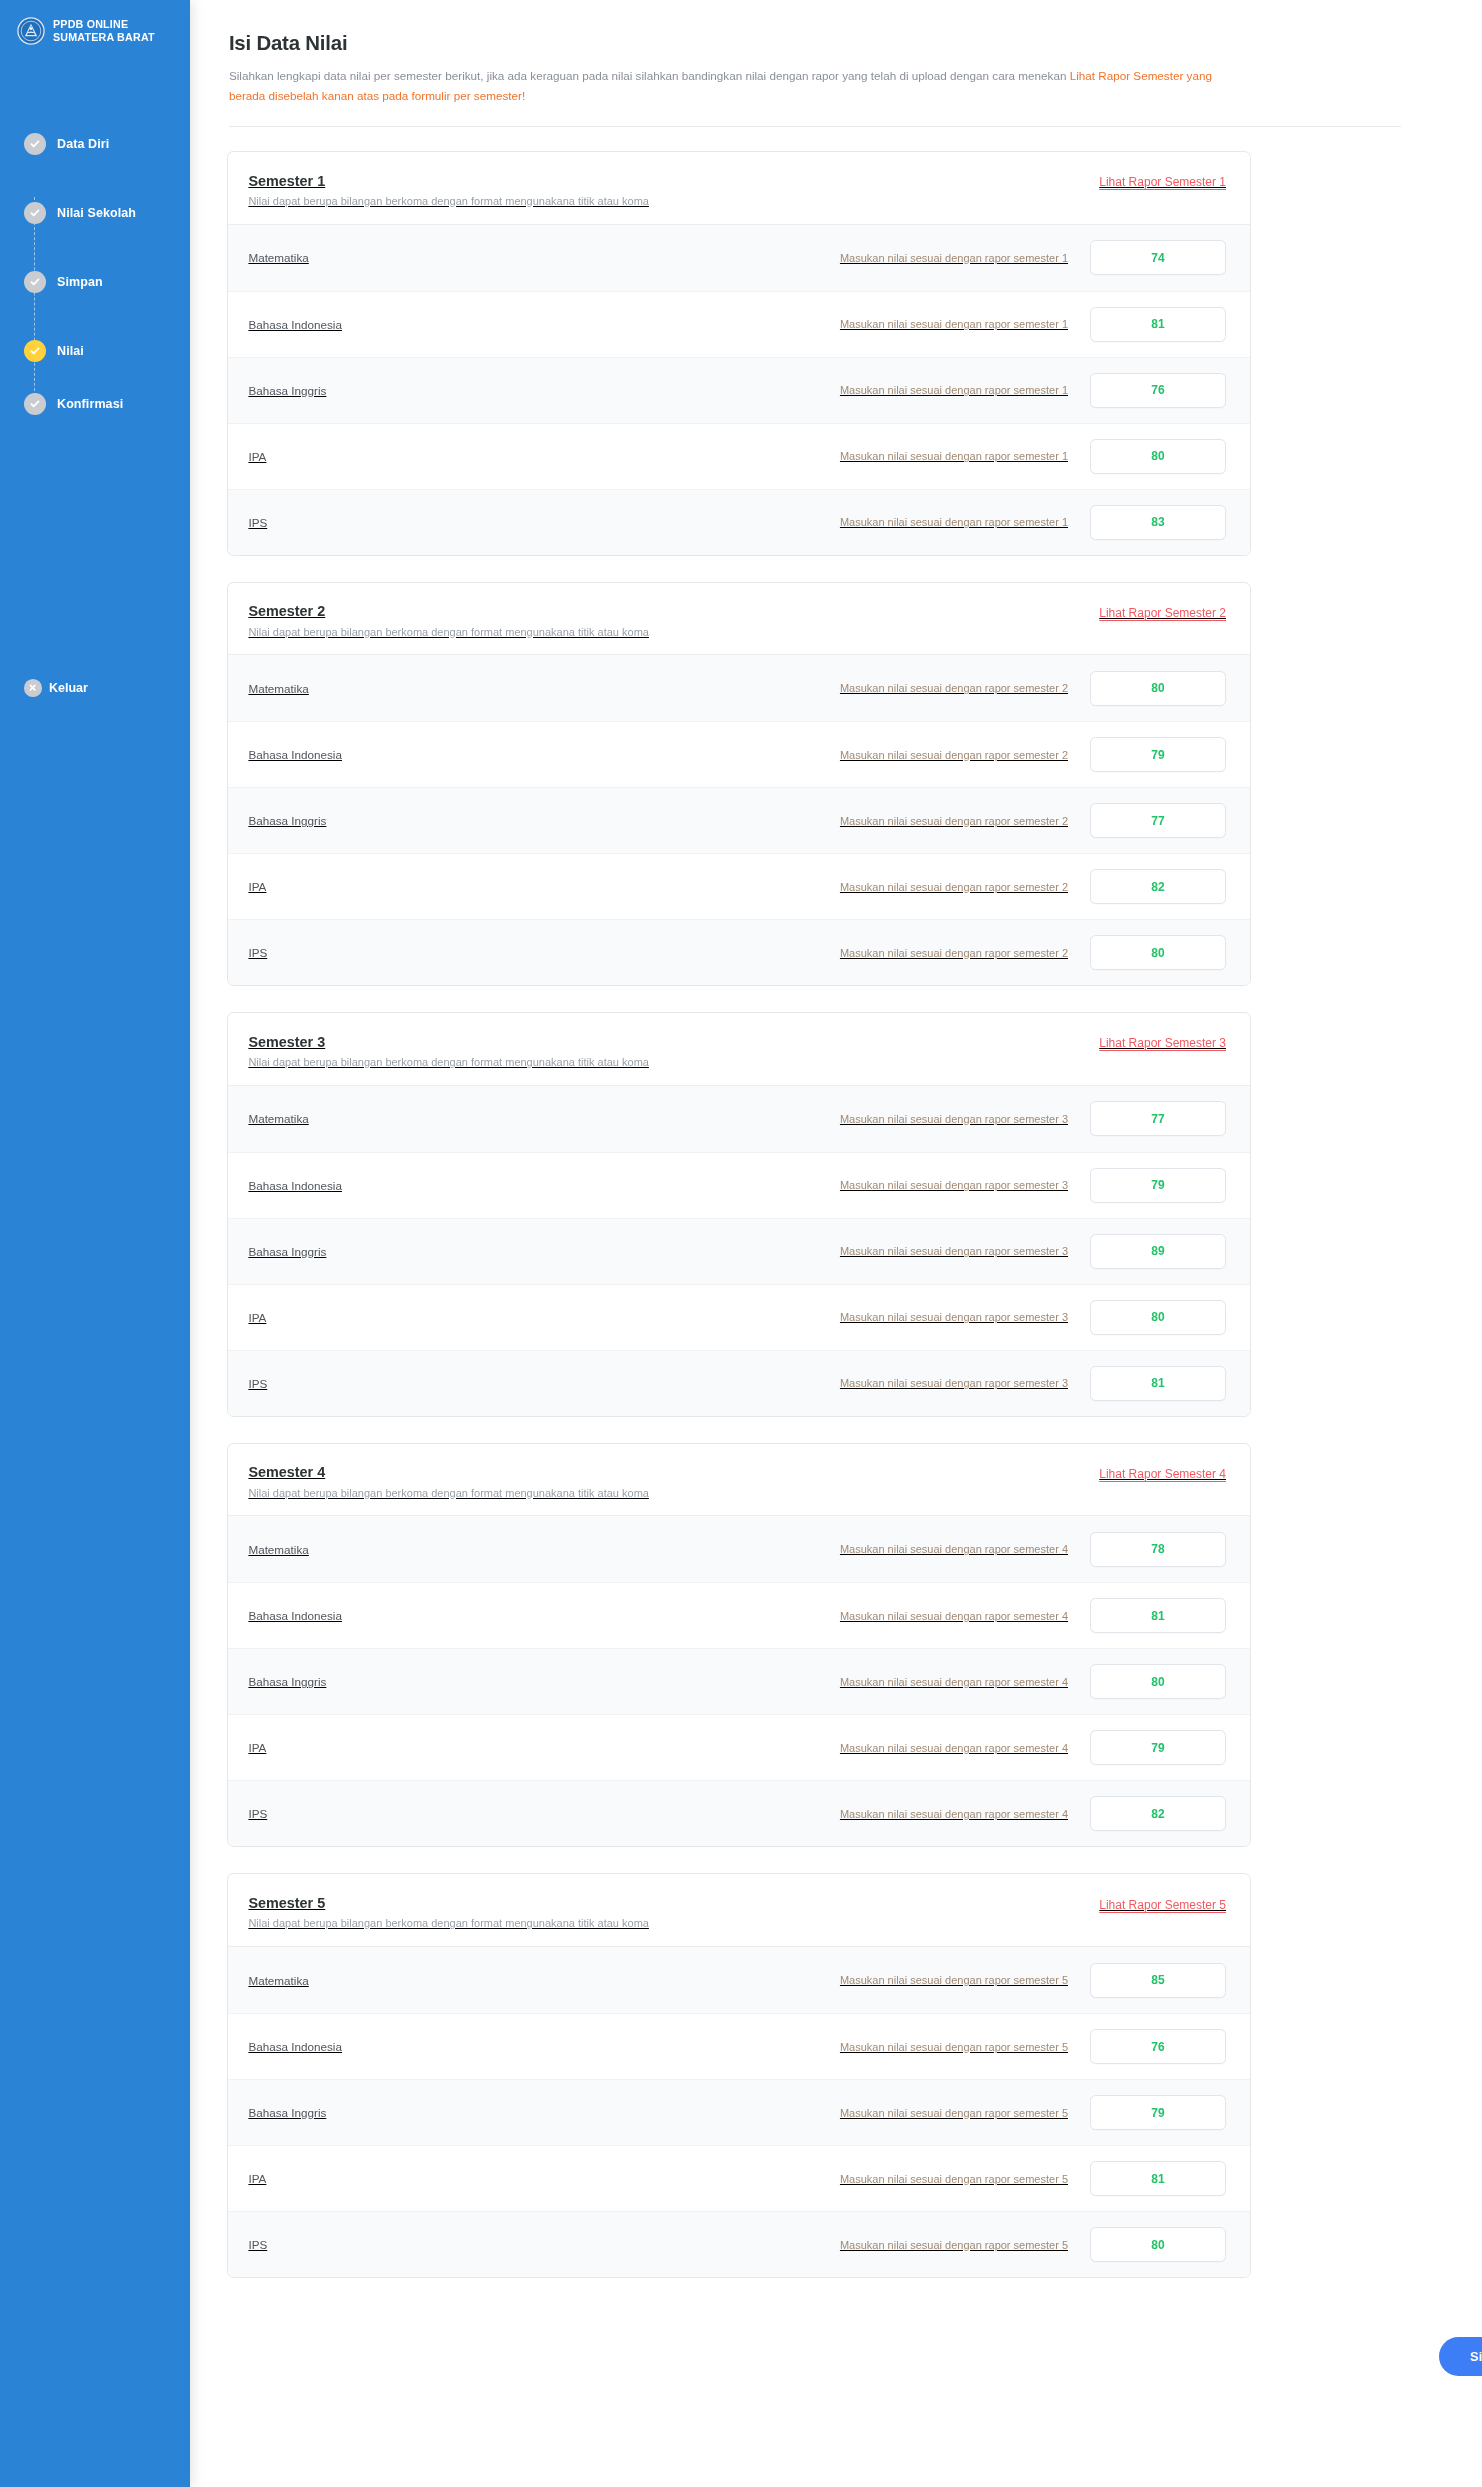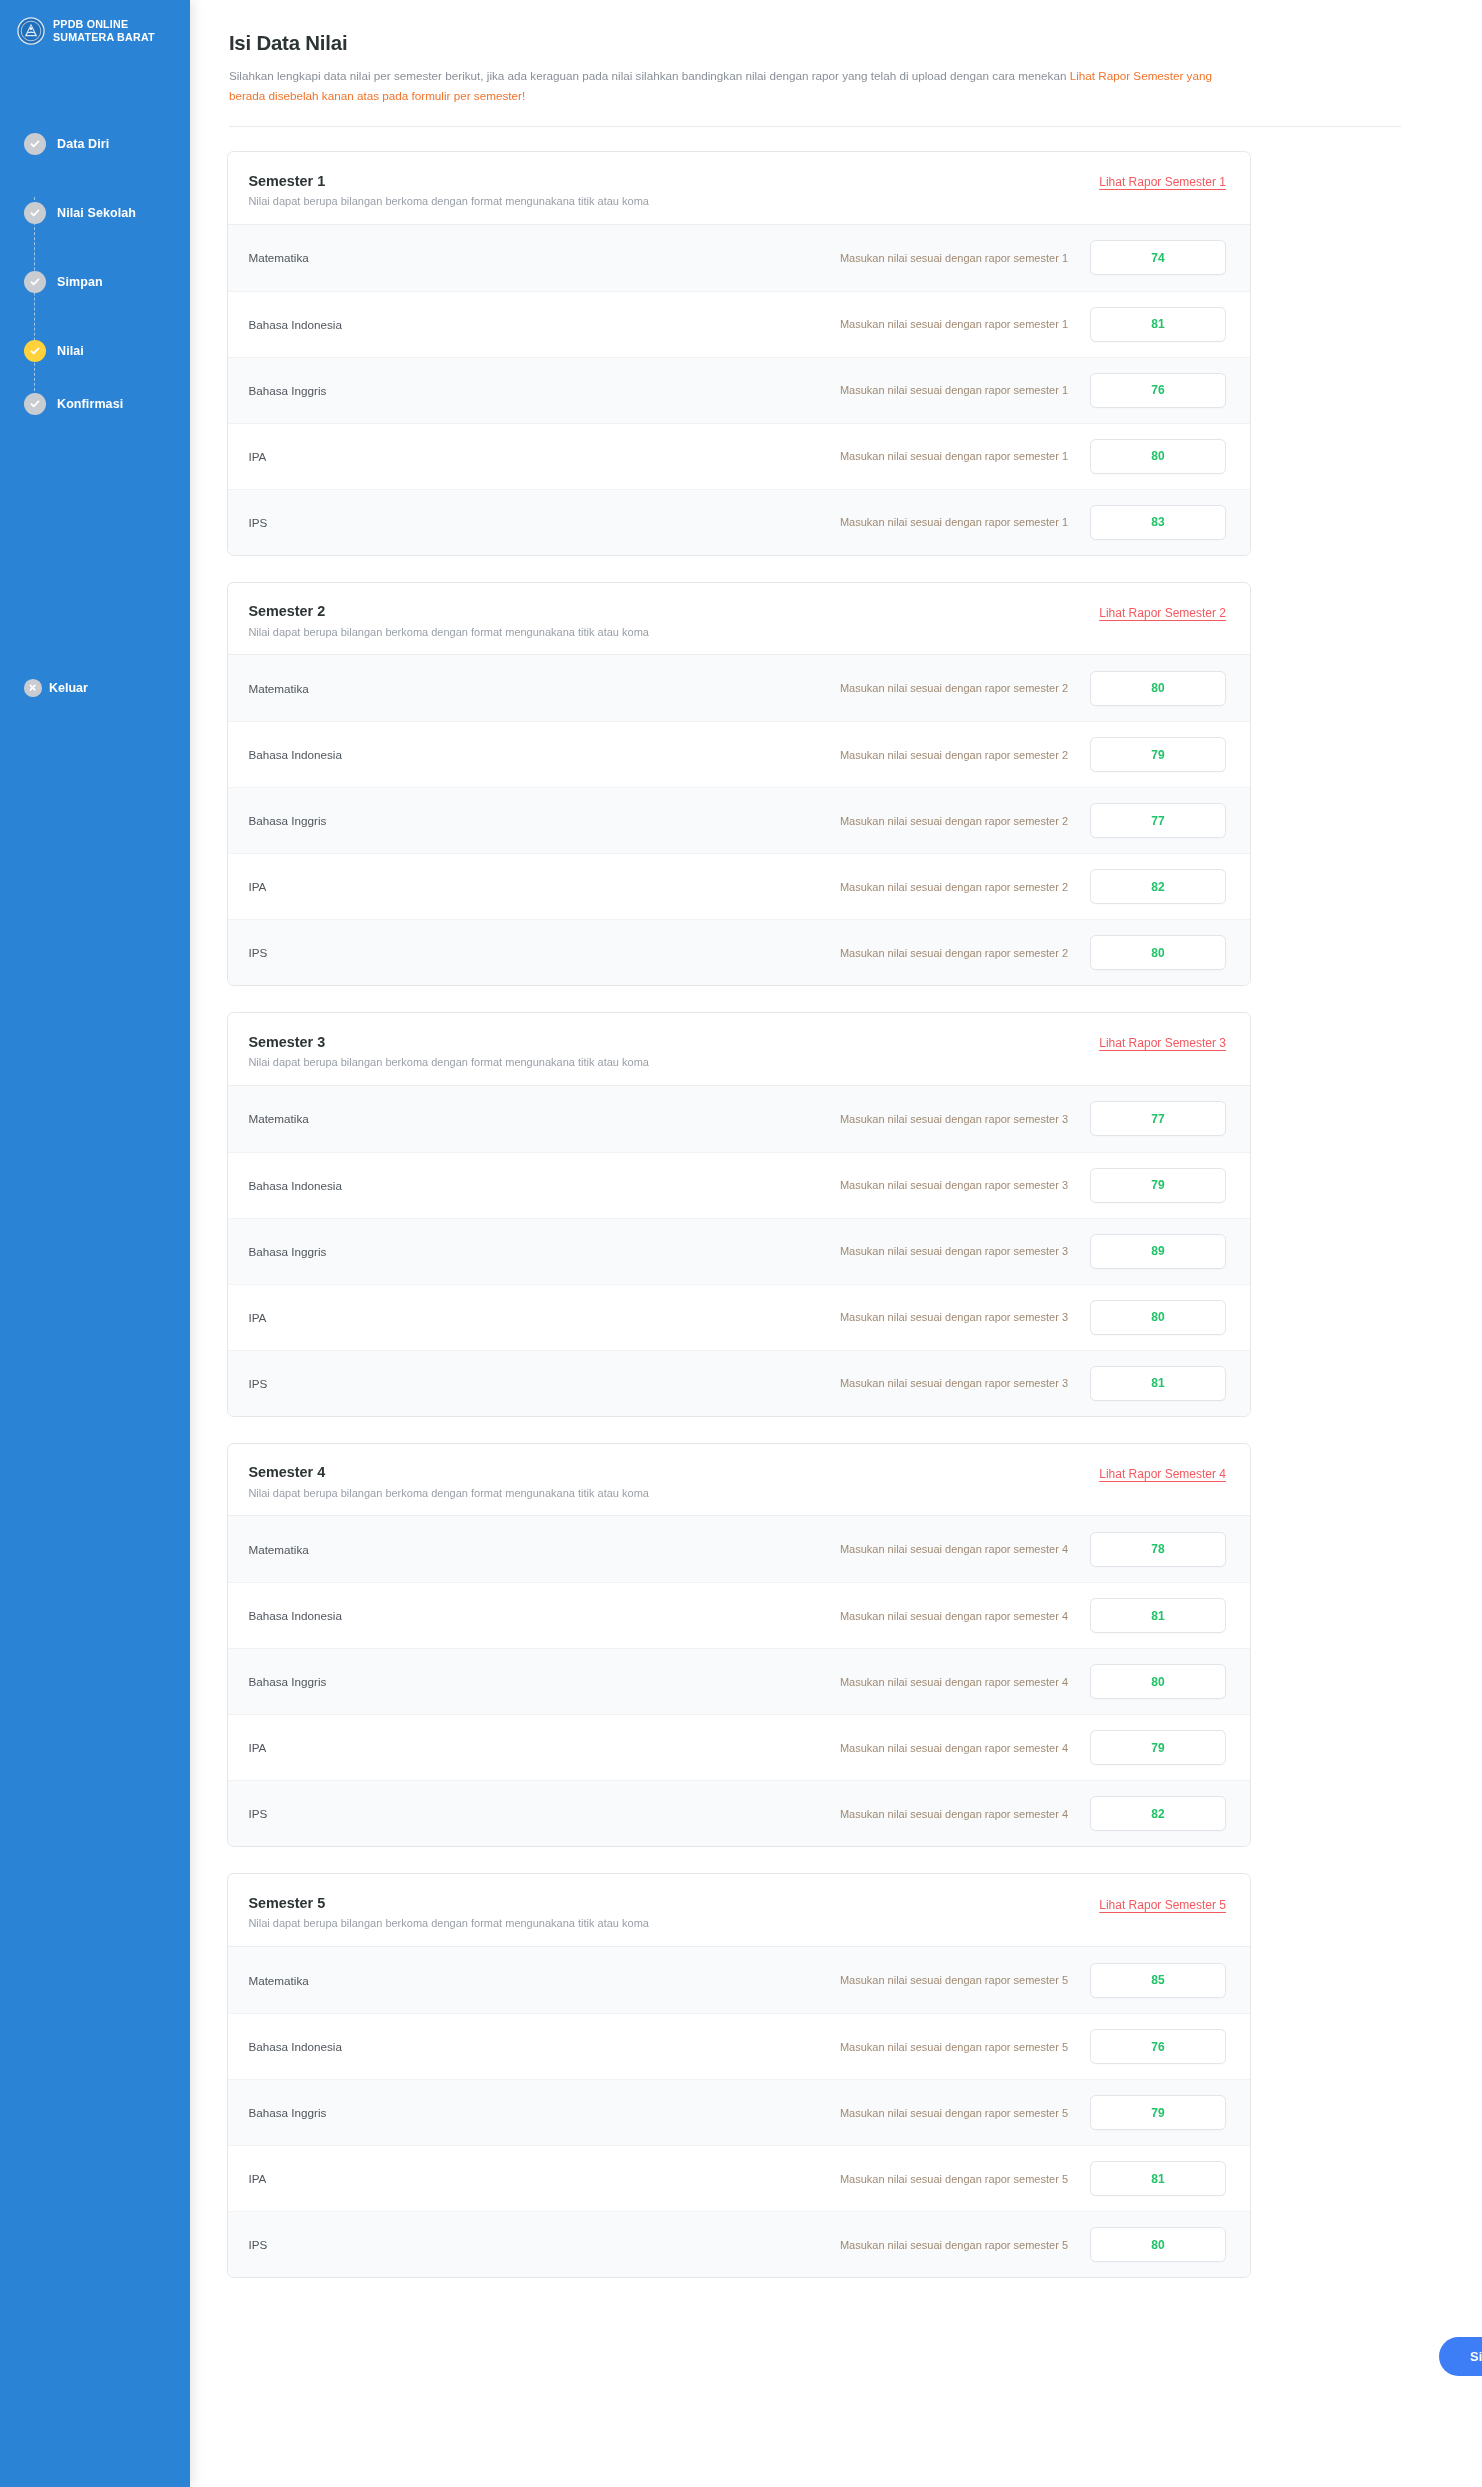--- a/index.html
+++ b/index.html
@@ -149,20 +149,21 @@
   }
 
   
   .card {
     width: 1024px;
     border: 0.9px solid #e4e7ea;
     border-radius: 6.5px;
     background: #ffffff;
     margin-bottom: 26px;
     overflow: hidden;
+    text-decoration: underline;
   }
   .card-head {
     display: flex;
     justify-content: space-between;
     align-items: flex-start;
     padding: 20.4px 24px 16.7px 20.4px;
     border-bottom: 0.9px solid #ebedef;
   }
   .card-title {
     font-size: 14.4px;

